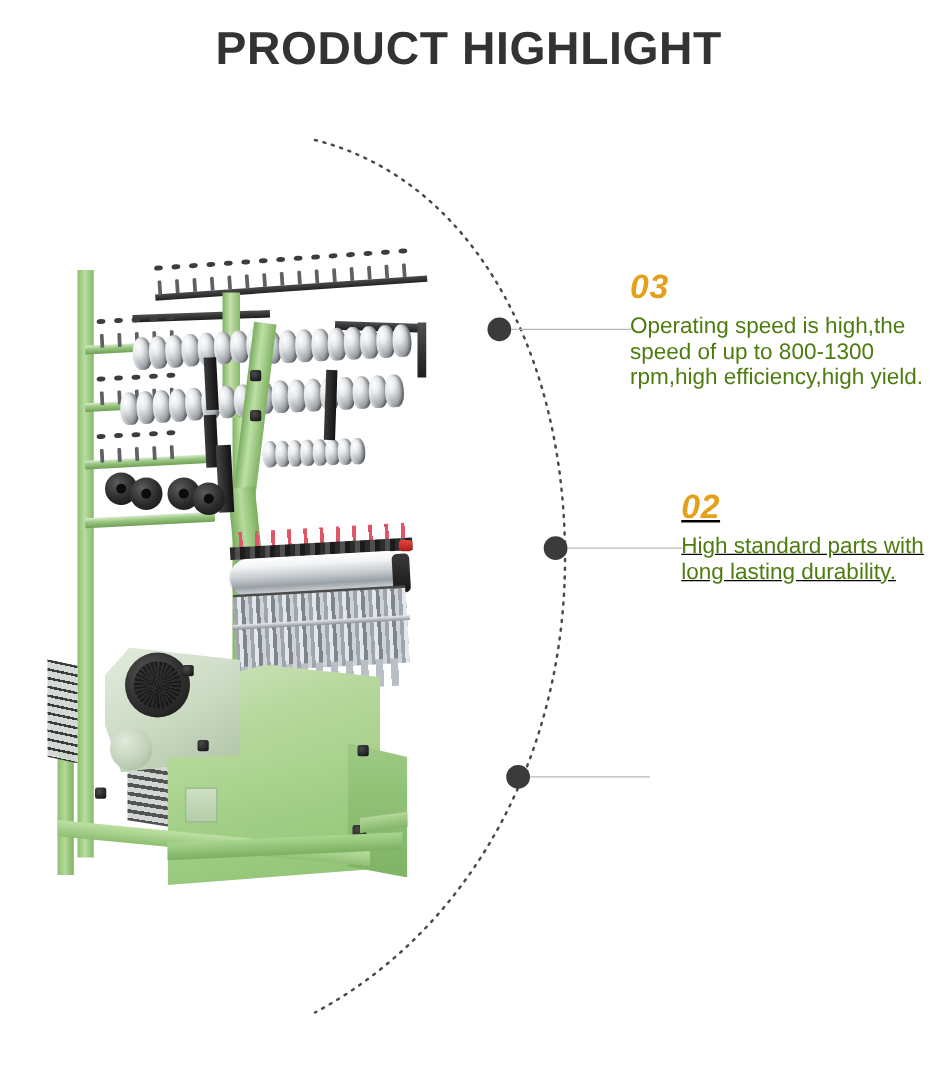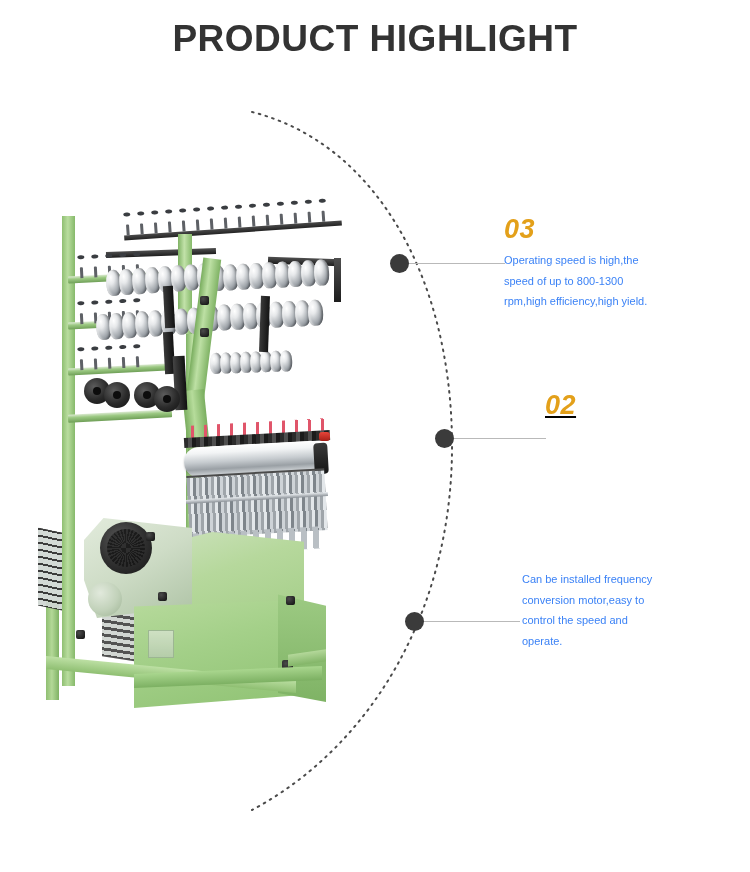--- a/index.html
+++ b/index.html
@@ -45,23 +45,23 @@
   .block .num {
     font-size:27px;
     font-weight:bold;
     font-style:italic;
     color:#e3a01a;
     line-height:1;
     margin-bottom:7px;
     letter-spacing:0.5px;
   }
   .block .body {
-    font-size:11px;
+    font-size:18px;
     line-height:20.5px;
-    color:#3b82f6;
+    color:#4d7c0f;
     white-space:pre-line;
   }
 
   
   .machine { position:absolute; left:38px; top:196px; width:310px; height:512px; }
   .m { position:absolute; }
 
   
   .post-left    { left:24px;  top:16px;  width:13px;  height:470px;
                   background:linear-gradient(90deg,#8fbf72,#b9dd9f 45%,#86b96a); }
@@ -417,24 +417,22 @@
     <div class="num">03</div>
     <div class="body">Operating speed is high,the
 speed of up to 800-1300
 rpm,high efficiency,high yield.</div>
   </div>
 
   <div class="node-dot" style="left:435px; top:425px;"></div>
   <div class="node-line" style="left:454px; top:434px; width:92px;"></div>
   <div class="block" style="left:545px; top:388px; width:205px;text-decoration:underline;">
     <div class="num">02</div>
+    <div class="body">High standard parts with
+long lasting durability.</div>
   </div>
 
   <div class="node-dot" style="left:405px; top:608px;"></div>
   <div class="node-line" style="left:424px; top:617px; width:96px;"></div>
   <div class="block" style="left:522px; top:565px; width:225px;">
-    <div class="body">Can be installed frequency
-conversion motor,easy to
-control the speed and
-operate.</div>
   </div>
 
 </div>
 
 </body></html>

